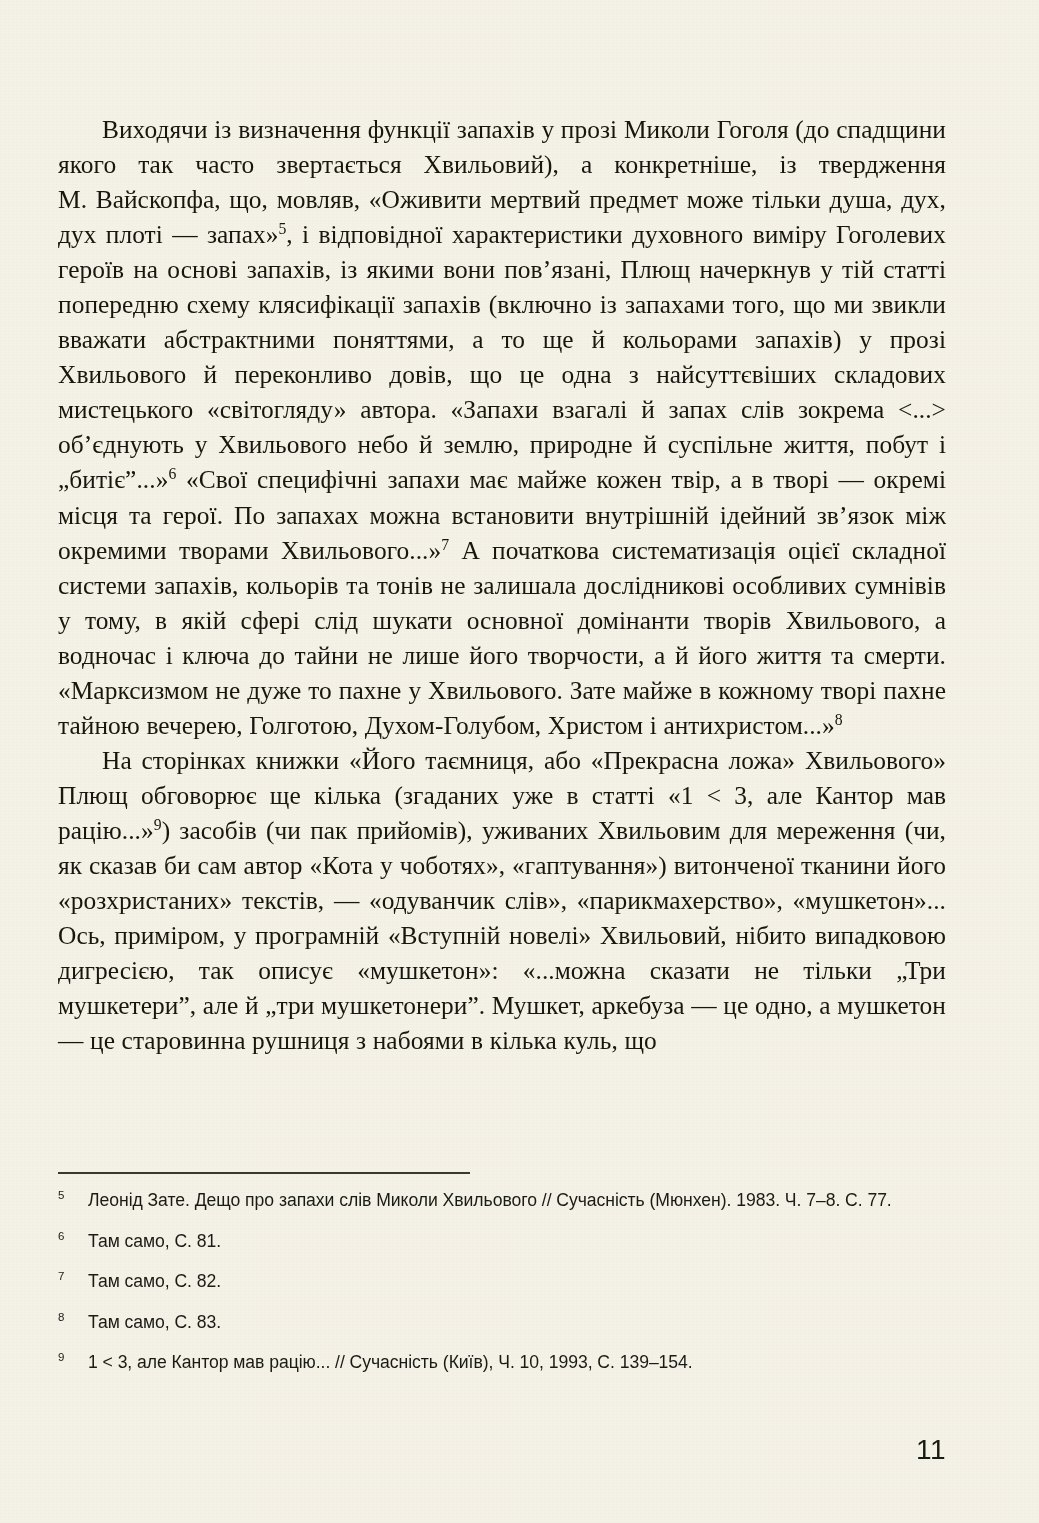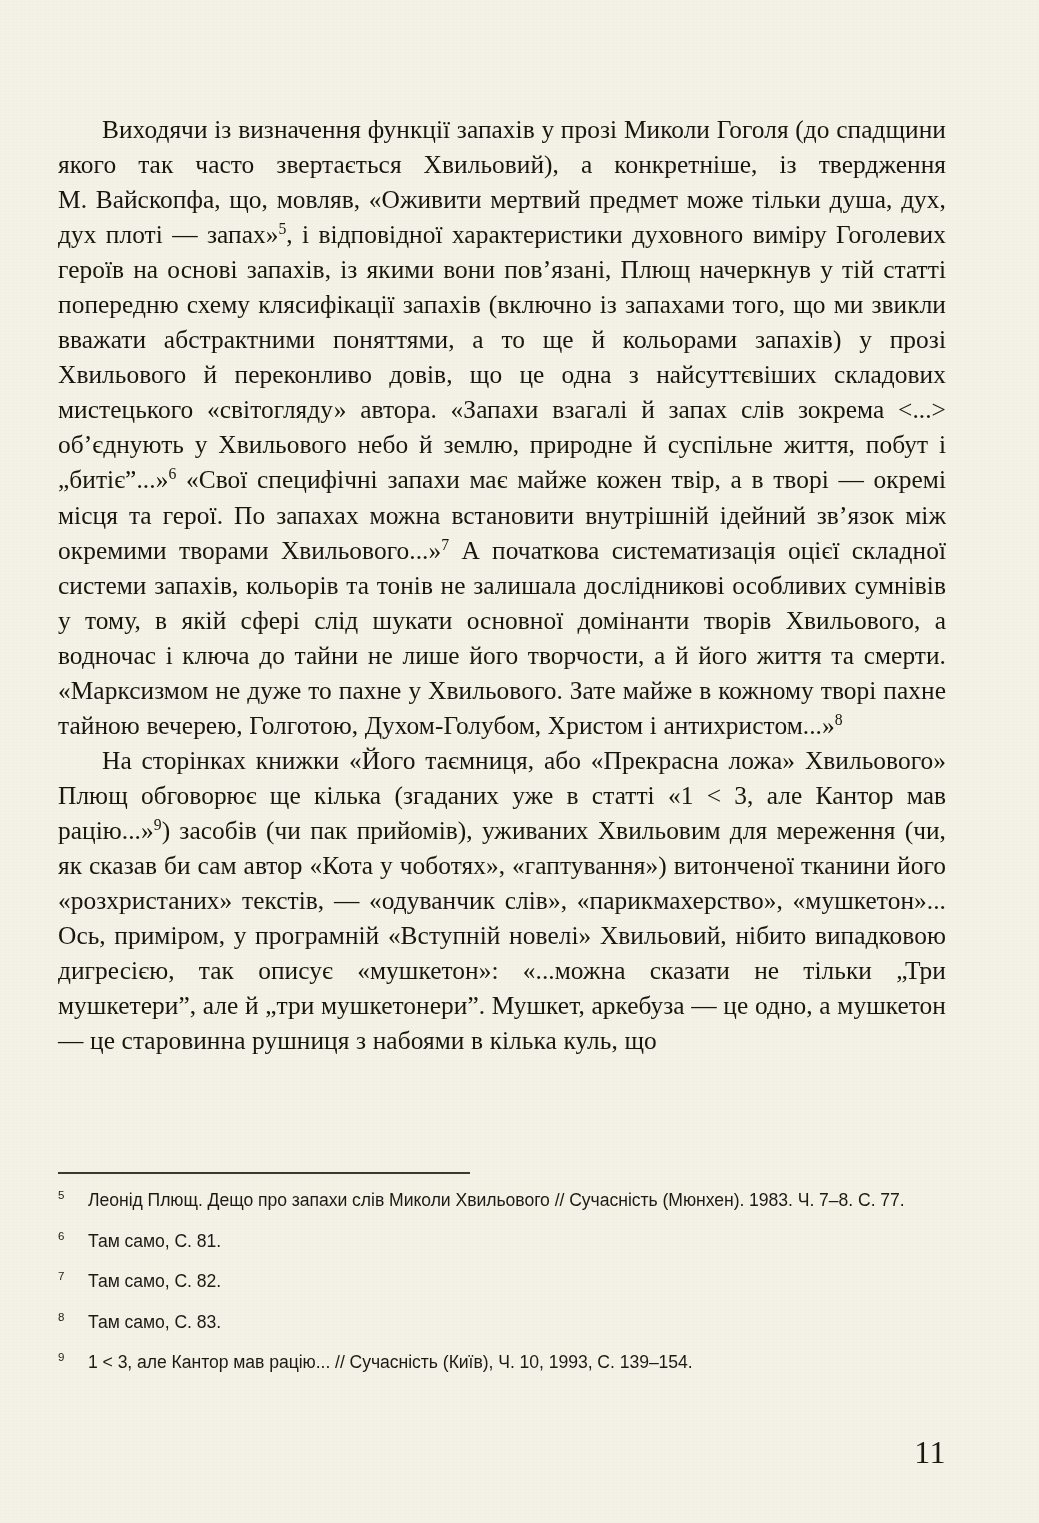--- a/index.html
+++ b/index.html
@@ -142,22 +142,22 @@
     letter-spacing: -0.05px;
   }
 
   
   .page-number {
     position: absolute;
     right: 0;
     top: 1434px;
     width: 888px;
     text-align: right;
-    font-family: Liberation Serif, serif;
-    font-size: 32px;
+    font-family: Liberation Sans, sans-serif;
+    font-size: 28px;
     color: #1a1a14;
     letter-spacing: 0.5px;
   }
 </style>
 </head>
 <body>
 
 <div class="page">
   <div class="grain"></div>
 
@@ -166,21 +166,21 @@
     <div class="body-text">
       <p>Виходячи із визначення функції запахів у прозі Миколи Гоголя (до спадщини якого так часто звертається Хвильовий), а конкретніше, із твердження М.&nbsp;Вайскопфа, що, мовляв, «Оживити мертвий предмет може тільки душа, дух, дух плоті — запах»<sup>5</sup>, і відповідної характеристики духовного виміру Гоголевих героїв на основі запахів, із якими вони пов’язані, Плющ начеркнув у тій статті попередню схему клясифікації запахів (включно із запахами того, що ми звикли вважати абстрактними поняттями, а то ще й кольорами запахів) у прозі Хвильового й переконливо довів, що це одна з найсуттєвіших складових мистецького «світогляду» автора. «Запахи взагалі й запах слів зокрема &lt;...&gt; об’єднують у Хвильового небо й землю, природне й суспільне життя, побут і „битіє”...»<sup>6</sup> «Свої специфічні запахи має майже кожен твір, а в творі — окремі місця та герої. По запахах можна встановити внутрішній ідейний зв’язок між окремими творами Хвильового...»<sup>7</sup> А початкова систематизація оцієї складної системи запахів, кольорів та тонів не залишала дослідникові особливих сумнівів у тому, в якій сфері слід шукати основної домінанти творів Хвильового, а водночас і ключа до тайни не лише його творчости, а й його життя та смерти. «Марксизмом не дуже то пахне у Хвильового. Зате майже в кожному творі пахне тайною вечерею, Голготою, Духом-Голубом, Христом і антихристом...»<sup>8</sup></p>
       <p>На сторінках книжки «Його таємниця, або «Прекрасна ложа» Хвильового» Плющ обговорює ще кілька (згаданих уже в статті «1&nbsp;&lt;&nbsp;3, але Кантор мав рацію...»<sup>9</sup>) засобів (чи пак прийомів), уживаних Хвильовим для мереження (чи, як сказав би сам автор «Кота у чоботях», «гаптування») витонченої тканини його «розхристаних» текстів,&nbsp;— «одуванчик слів», «парикмахерство», «мушкетон»... Ось, приміром, у програмній «Вступній новелі» Хвильовий, нібито випадковою дигресією, так описує «мушкетон»: «...можна сказати не тільки „Три мушкетери”, але й „три <span class="it">мушкетонери</span>”. Мушкет, аркебуза — це одно, а мушкетон — це старовинна рушниця з набоями в кілька куль, що</p>
     </div>
 
     <div class="footnote-rule"></div>
 
     <div class="footnotes">
       <div class="fn">
         <span class="fn-num">5</span>
-        <span class="fn-body"><span class="it">Леонід Плющ.</span>&nbsp;Дещо про запахи слів Миколи Хвильового // <span class="it">Сучасність</span> (Мюнхен). 1983. Ч.&nbsp;7–8. С.&nbsp;77.</span>
+        <span class="fn-body"><span class="it">Леонід Зате.</span>&nbsp;Дещо про запахи слів Миколи Хвильового // <span class="it">Сучасність</span> (Мюнхен). 1983. Ч.&nbsp;7–8. С.&nbsp;77.</span>
       </div>
       <div class="fn">
         <span class="fn-num">6</span>
         <span class="fn-body">Там само, С.&nbsp;81.</span>
       </div>
       <div class="fn">
         <span class="fn-num">7</span>
         <span class="fn-body">Там само, С.&nbsp;82.</span>
       </div>
       <div class="fn">

